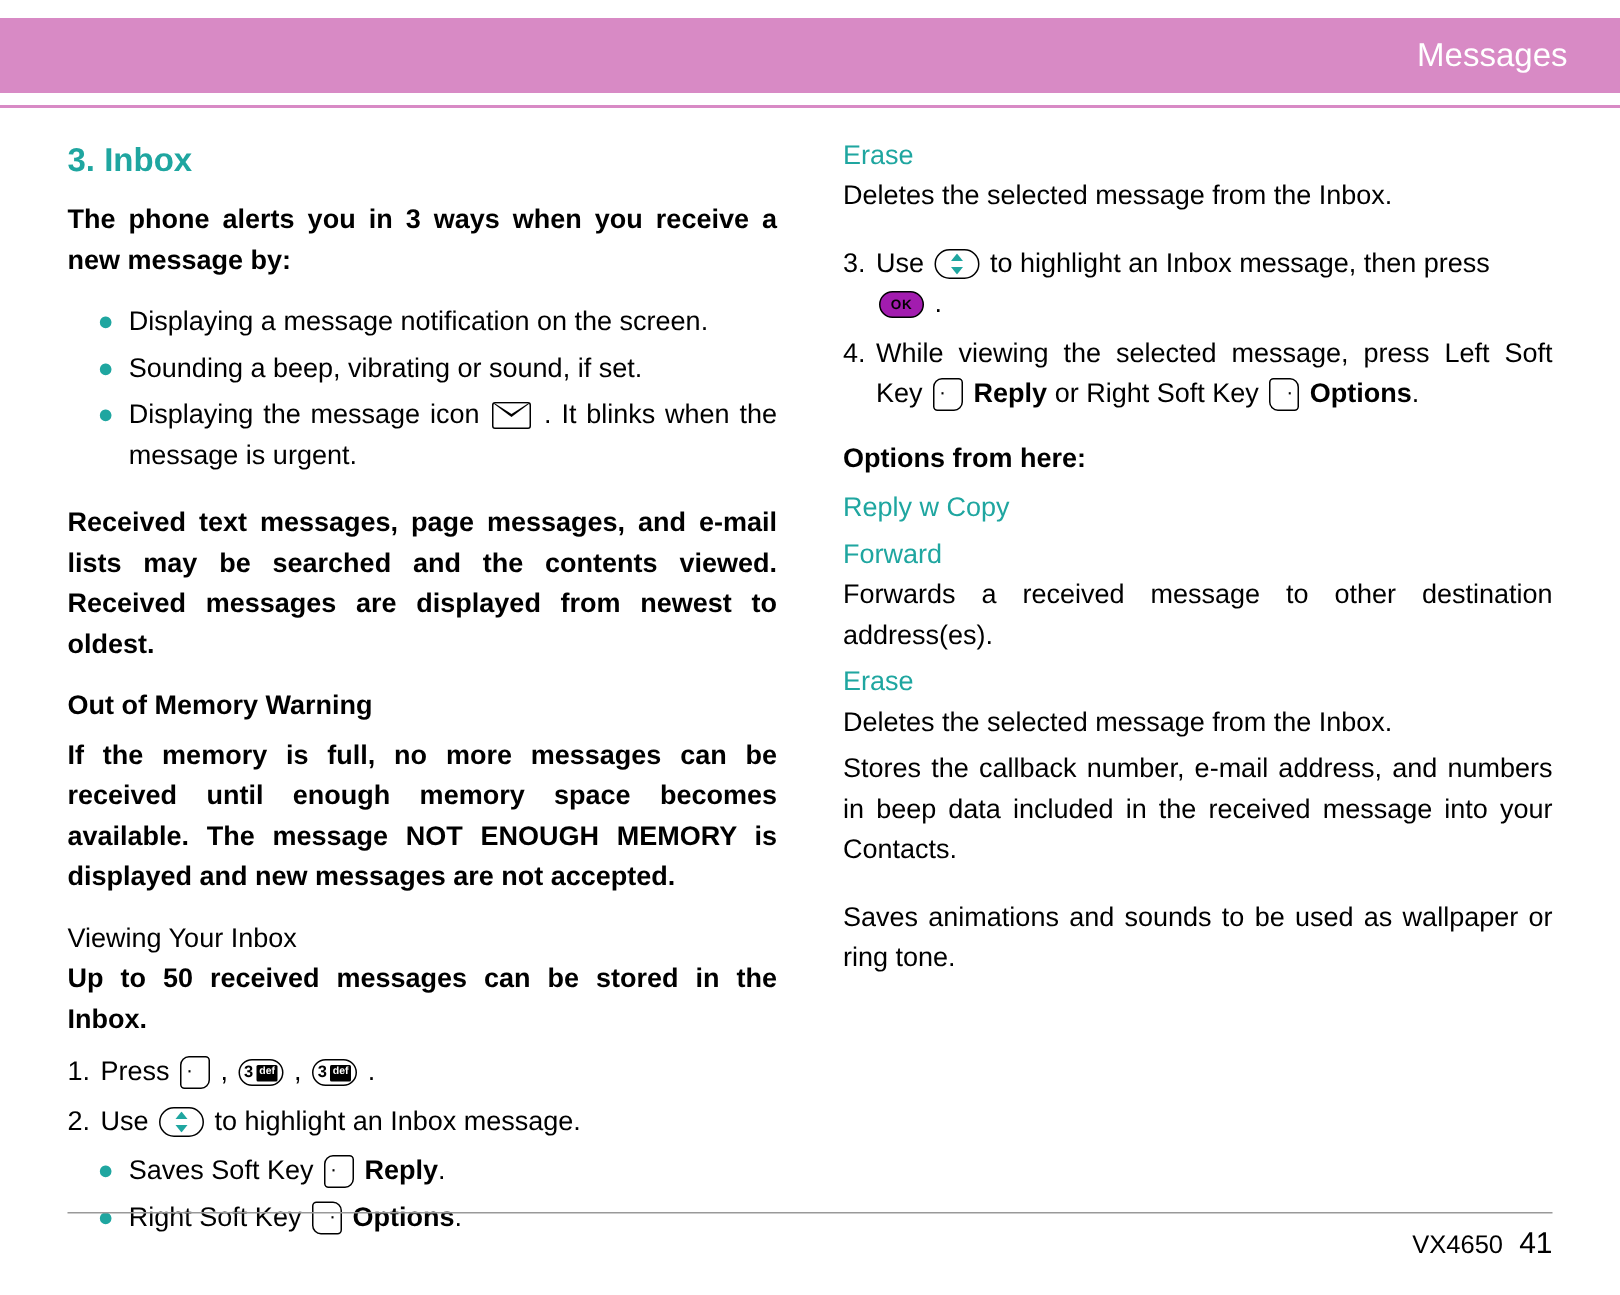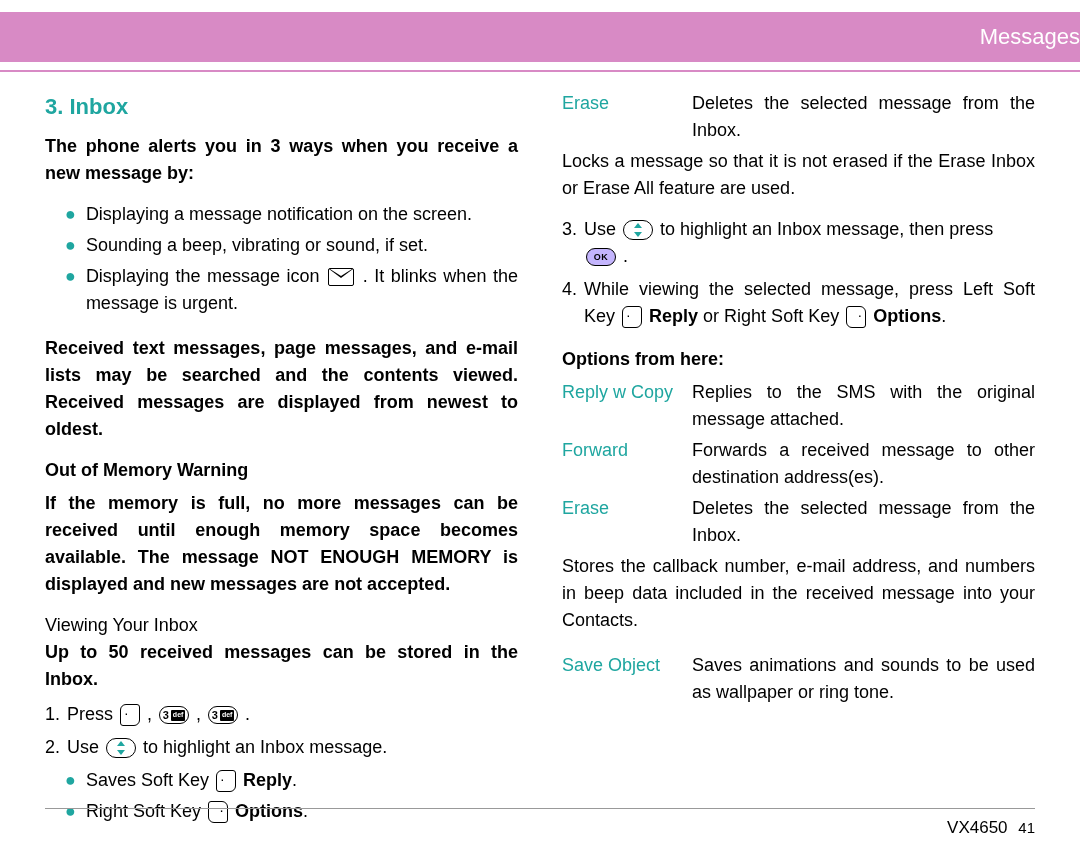--- a/index.html
+++ b/index.html
@@ -15,20 +15,21 @@
   .header-bar {
     position: absolute;
     top: 12px;
     left: 0;
     width: 1080px;
     height: 50px;
     background: #d88ac5;
     display: flex;
     align-items: center;
     justify-content: flex-end;
+    padding-right: 35px;
   }
   .header-title {
     color: #fff;
     font-size: 22px;
     font-weight: normal;
   }
   .divider-line {
     position: absolute;
     top: 70px;
     left: 0;
@@ -81,20 +82,21 @@
   .step-row {
     display: flex;
     align-items: flex-start;
     margin-bottom: 6px;
   }
   .step-num { width: 22px; }
   .step-body { flex: 1; text-align: justify; }
   .opt-row {
     display: flex;
     margin-bottom: 4px;
+    flex-direction: column;
   }
   .opt-label {
     color: #1fa6a0;
     width: 130px;
     flex-shrink: 0;
   }
   .opt-desc {
     flex: 1;
     text-align: justify;
   }
@@ -169,21 +171,21 @@
     margin: 0 2px;
     display: inline-flex;
     align-items: center;
     justify-content: center;
   }
   .icon-nav svg { width: 10px; height: 14px; }
   .icon-ok {
     width: 30px; height: 18px;
     border: 1.5px solid #000;
     border-radius: 9px;
-    background: #c4b5fd;
+    background: #a21caf;
     font-size: 9px;
     font-weight: bold;
     display: inline-flex;
     align-items: center;
     justify-content: center;
     margin: 0 2px;
     letter-spacing: 0.5px;
   }
   .footer-line {
     position: absolute;
@@ -193,21 +195,21 @@
     height: 1px;
     background: #999;
   }
   .footer {
     position: absolute;
     top: 818px;
     right: 45px;
     font-size: 17px;
   }
   .footer .model { margin-right: 6px; }
-  .footer .page { font-weight: normal; font-size: 15px; }
+  .footer .page { font-weight: normal; font-size: 20px; }
   b { font-weight: bold; }
 </style>
 </head>
 <body>
 
 <div class="header-bar">
   <span class="header-title">Messages</span>
 </div>
 <div class="divider-line"></div>
 
@@ -294,21 +296,20 @@
       </div>
     </div>
   </div>
 
   <div class="col">
     <div class="opt-row">
       <span class="opt-label">Erase</span>
       <span class="opt-desc">Deletes the selected message from the Inbox.</span>
     </div>
     <div class="opt-row" style="margin-bottom:14px">
-      <span class="opt-desc">Locks a message so that it is not erased if the Erase Inbox or Erase All feature are used.</span>
     </div>
 
     <div class="step-row">
       <span class="step-num">3.</span>
       <span class="step-body">
         <span>Use  </span>
         <span class="icon icon-nav">
           <svg viewBox="0 0 10 14">
               <polygon points="5,0 9,5 1,5" fill="#1fa6a0"></polygon>
               <polygon points="5,14 9,9 1,9" fill="#1fa6a0"></polygon>
@@ -330,35 +331,33 @@
         <span> or Right Soft Key </span>
         <span class="icon icon-softkey-right"></span>
         <b>Options</b>.
       </span>
     </div>
 
     <div class="subhead">Options from here:</div>
 
     <div class="opt-row">
       <span class="opt-label">Reply w Copy</span>
-      <span class="opt-desc">Replies to the SMS with the original message attached.</span>
     </div>
     <div class="opt-row">
       <span class="opt-label">Forward</span>
       <span class="opt-desc">Forwards a received message to other destination address(es).</span>
     </div>
     <div class="opt-row">
       <span class="opt-label">Erase</span>
       <span class="opt-desc">Deletes the selected message from the Inbox.</span>
     </div>
     <div class="opt-row" style="margin-bottom:18px">
       <span class="opt-desc">Stores the callback number, e-mail address, and numbers in beep data included in the received message into your Contacts.</span>
     </div>
     <div class="opt-row">
-      <span class="opt-label">Save Object</span>
       <span class="opt-desc">Saves animations and sounds to be used as wallpaper or ring tone.</span>
     </div>
   </div>
 </div>
 
 <div class="footer-line"></div>
 <div class="footer">
   <span class="model">VX4650</span>
   <span class="page">41</span>
 </div>

